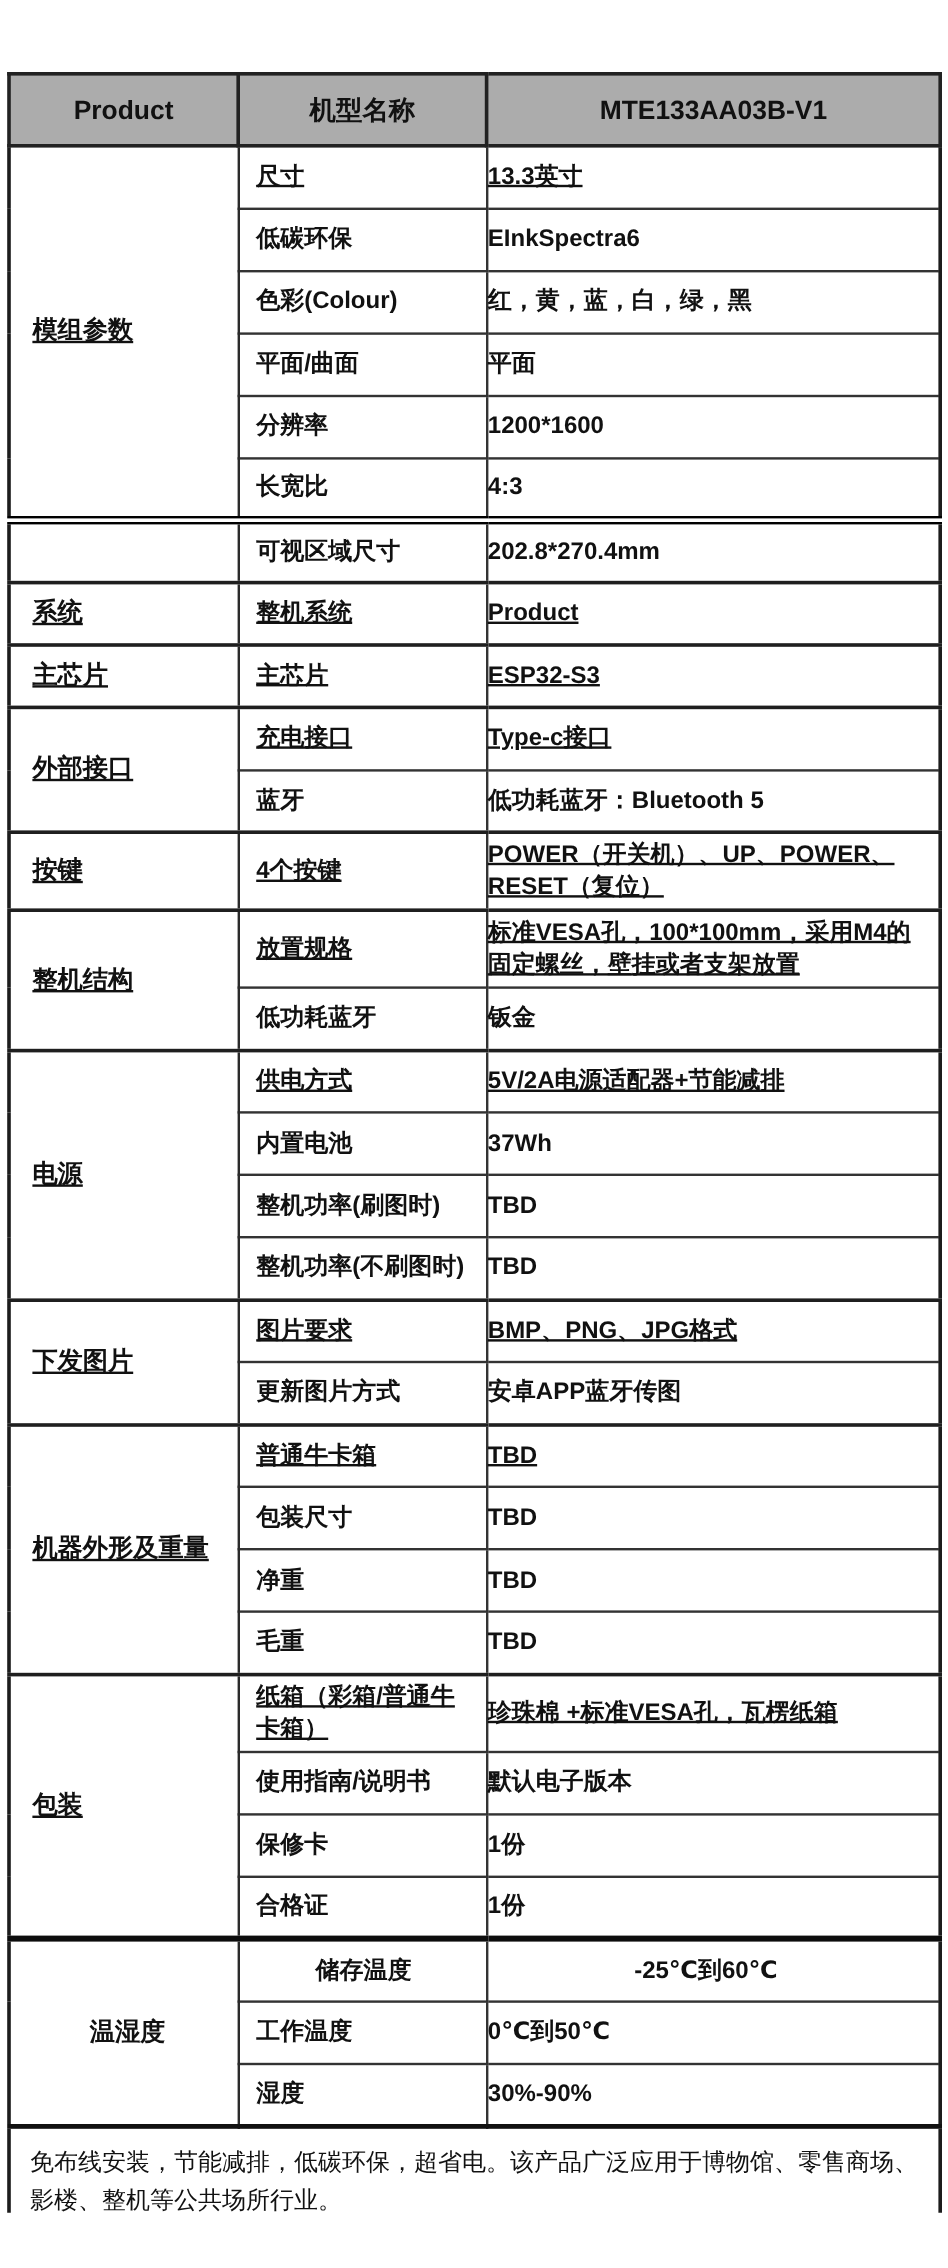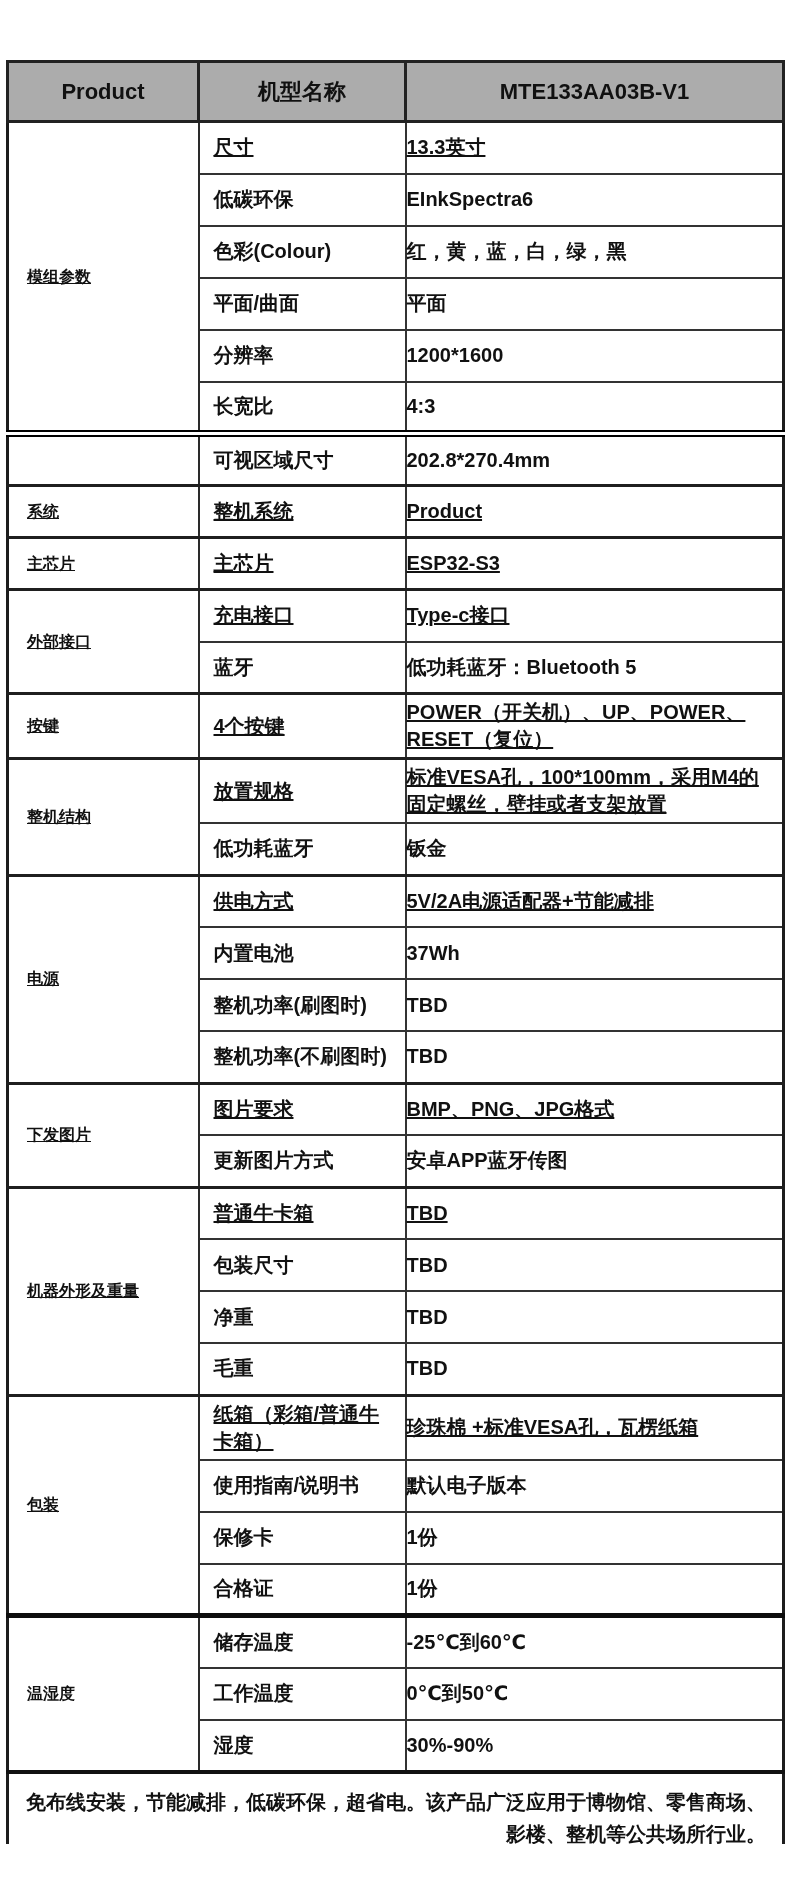--- a/index.html
+++ b/index.html
@@ -45,43 +45,43 @@
   tbody td {
     height: 52px;
     box-sizing: border-box;
     font-size: 20px;
     font-weight: 600;
     line-height: 1.35;
     padding: 4px 12px;
     text-align: left;
   }
   tbody td.group {
-    font-size: 16px;
+    font-size: 21px;
     font-weight: 700;
     padding-left: 18px;
     border: 2px solid #2a2a2a;
   }
   tbody td.param { padding-left: 14px; }
   tbody td.value { padding-left: 0; }
 
   
   tr.sec-start > td { border-top: 3px solid #1f1f1f; text-decoration: underline; }
   
   tr.break-double > td { border-top: 7px double #000000; }
   
-  tr.break-solid > td { border-top: 5px solid #0d0d0d; }
+  tr.break-solid > td { border-top: 5px solid #0d0d0d; text-align: center; }
 
   tfoot td {
     border: 2px solid #2a2a2a;
     border-top: 4px solid #111111;
     font-size: 20px;
-    font-weight: 700;
+    font-weight: 400;
     line-height: 1.6;
     padding: 12px 16px 30px 16px;
-    text-align: right;
+    text-align: left;
     box-sizing: border-box;
   }
 </style>
 </head>
 <body>
 
 <div class="sheet">
   <table class="spec">
     <colgroup>
       <col class="c1">

